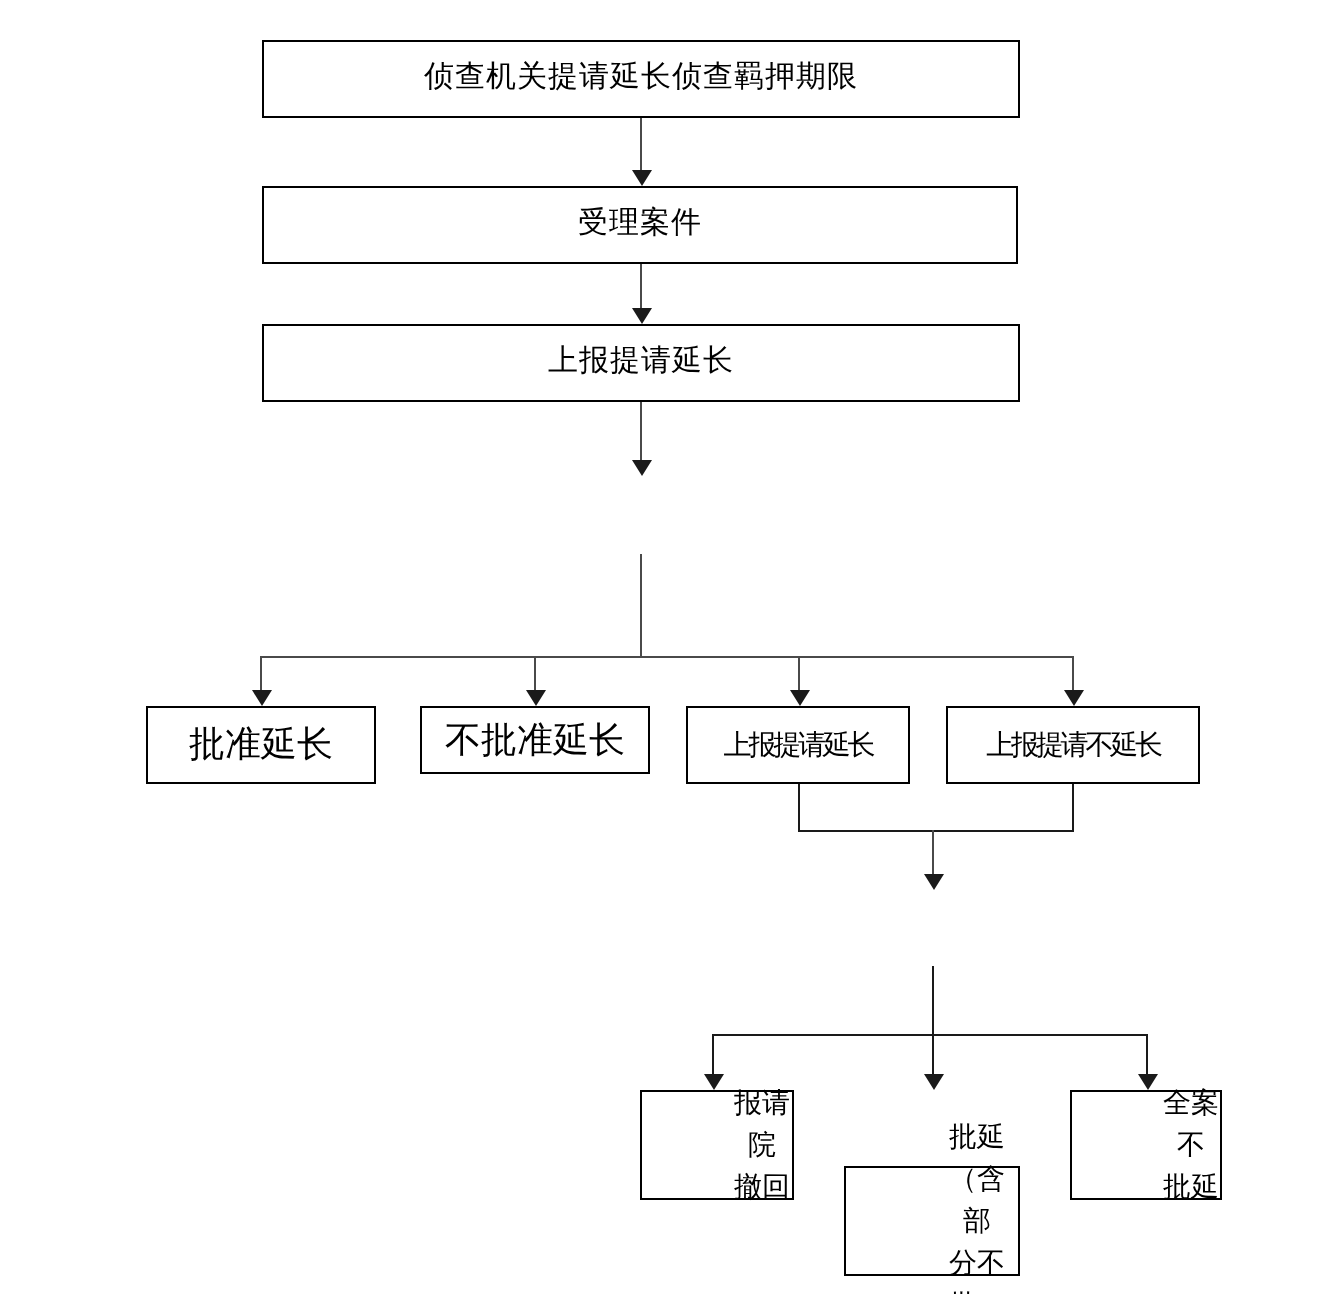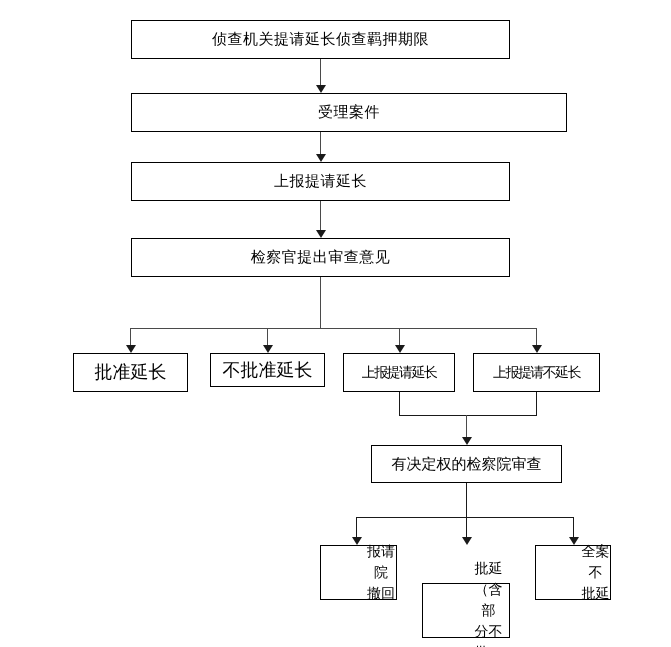--- a/index.html
+++ b/index.html
@@ -77,35 +77,33 @@
     border-top: 8px solid #1a1a1a;
   }
 </style>
 </head>
 <body>
 
 <div id="canvas">
 
   <div class="node main" style="left:131px; top:20px; width:379px; height:39px;">侦查机关提请延长侦查羁押期限</div>
 
-  <div class="node main" style="left:131px; top:93px; width:436px; height:39px;">受理案件</div>
+  <div class="node main" style="left:131px; top:93px; width:378px; height:39px;">受理案件</div>
 
   <div class="node main" style="left:131px; top:162px; width:379px; height:39px;">上报提请延长</div>
 
-  <div class="node main" style="left:131px; top:238px; width:379px; height:39px;">检察官提出审查意见</div>
 
   <div class="node branch" style="left:73px; top:353px; width:115px; height:39px;">批准延长</div>
 
   <div class="node branch" style="left:210px; top:353px; width:115px; height:34px;">不批准延长</div>
 
   <div class="node branch tight" style="left:473px; top:353px; width:127px; height:39px;">上报提请不延长</div>
 
   <div class="node branch tight" style="left:343px; top:353px; width:112px; height:39px;">上报提请延长</div>
 
-  <div class="node decision" style="left:371px; top:445px; width:191px; height:38px;">有决定权的检察院审查</div>
 
   <div class="node leaf" style="left:320px; top:545px; width:77px; height:55px;">报请院
 撤回</div>
 
   <div class="node leaf" style="left:422px; top:545px; width:88px; height:55px;margin-top:38px;">批延（含部
 分不批）</div>
 
   <div class="node leaf" style="left:535px; top:545px; width:76px; height:55px;">全案不
 批延</div>
 

